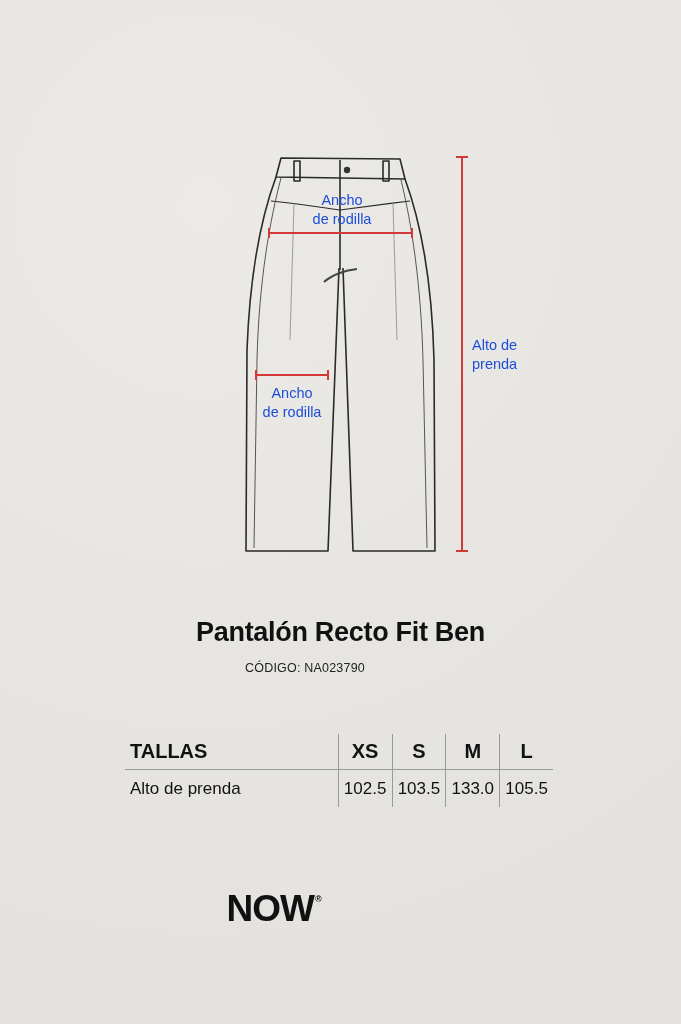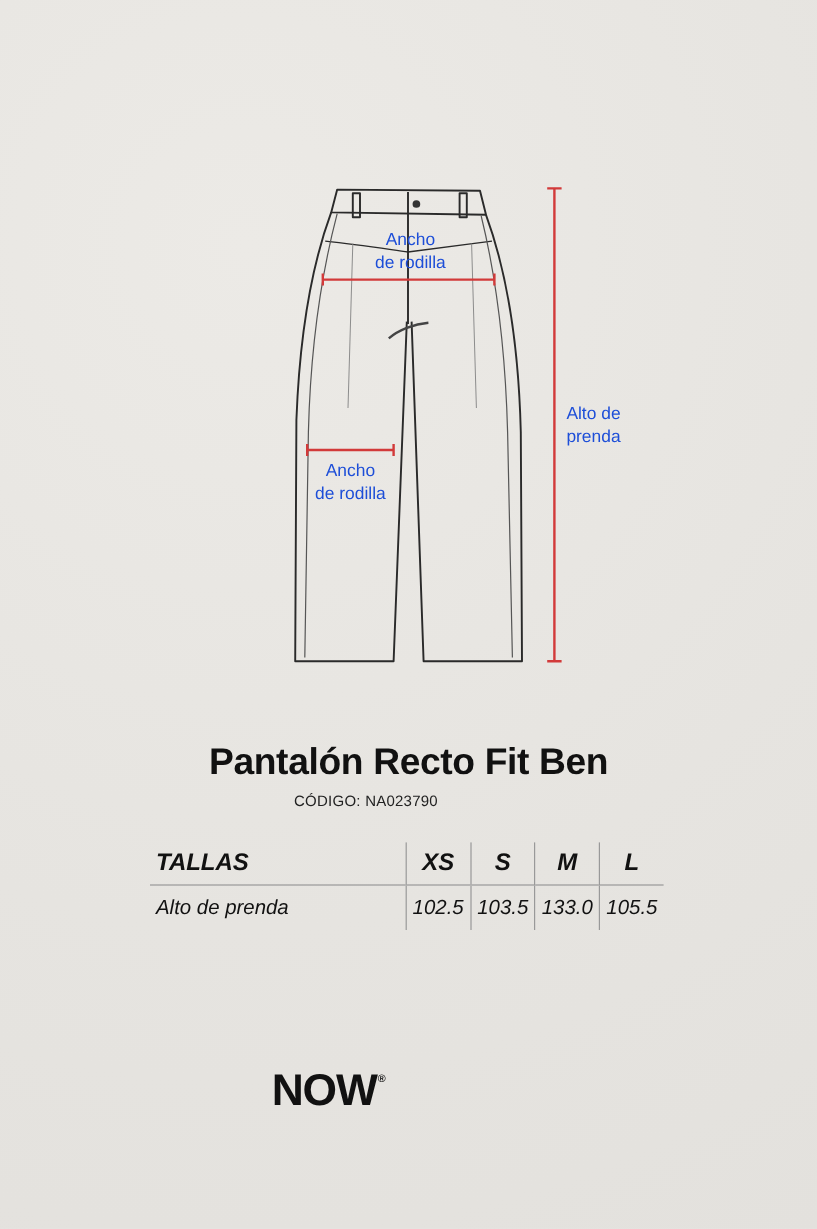--- a/index.html
+++ b/index.html
@@ -1,22 +1,22 @@
 <!DOCTYPE html>
 <html><head>
 <meta charset="utf-8">
 <style>
   html,body{margin:0;padding:0;}
   body{width:681px;height:1024px;background:#e9e7e3;position:relative;overflow:hidden;font-family:"Liberation Sans",sans-serif;color:#111;}
   .bg{position:absolute;inset:0;background:radial-gradient(circle at 30% 20%,#eceae6 0%,#e6e4e0 60%,#e3e1dd 100%);}
   svg.drawing{position:absolute;left:0;top:0;}
   .lbl{position:absolute;font-size:14.5px;line-height:19px;color:#1d4ed8;text-align:center;}
-  .title{position:absolute;left:0;width:681px;top:617px;text-align:center;font-size:31px;font-weight:bold;letter-spacing:-0.3px;}
+  .title{position:absolute;left:0;width:681px;top:617px;text-align:center;font-size:27px;font-weight:bold;letter-spacing:-0.3px;}
   .code{position:absolute;left:0;width:610px;top:661px;text-align:center;font-size:12.5px;letter-spacing:0.2px;color:#222;}
-  table{position:absolute;left:125px;top:702px;border-collapse:collapse;width:428px;font-style:italic;}
+  table{position:absolute;left:125px;top:734px;border-collapse:collapse;width:428px;}
   td,th{padding:0;height:37px;font-size:17px;font-weight:normal;}
   th{font-weight:bold;font-size:20px;height:35px;}
   th.first{text-align:left;padding-left:5px;}
   td.first{text-align:left;padding-left:5px;width:210px;}
   .sz{text-align:center;border-left:1px solid #999;width:53px;}
   tr.r td{border-top:1px solid #999;}
   .logo{position:absolute;left:0;width:547px;top:888px;text-align:center;font-size:37px;font-weight:bold;letter-spacing:-1px;}
   .logo sup{font-size:9px;vertical-align:top;position:relative;top:6px;margin-left:1px;}
 </style>
 </head>

